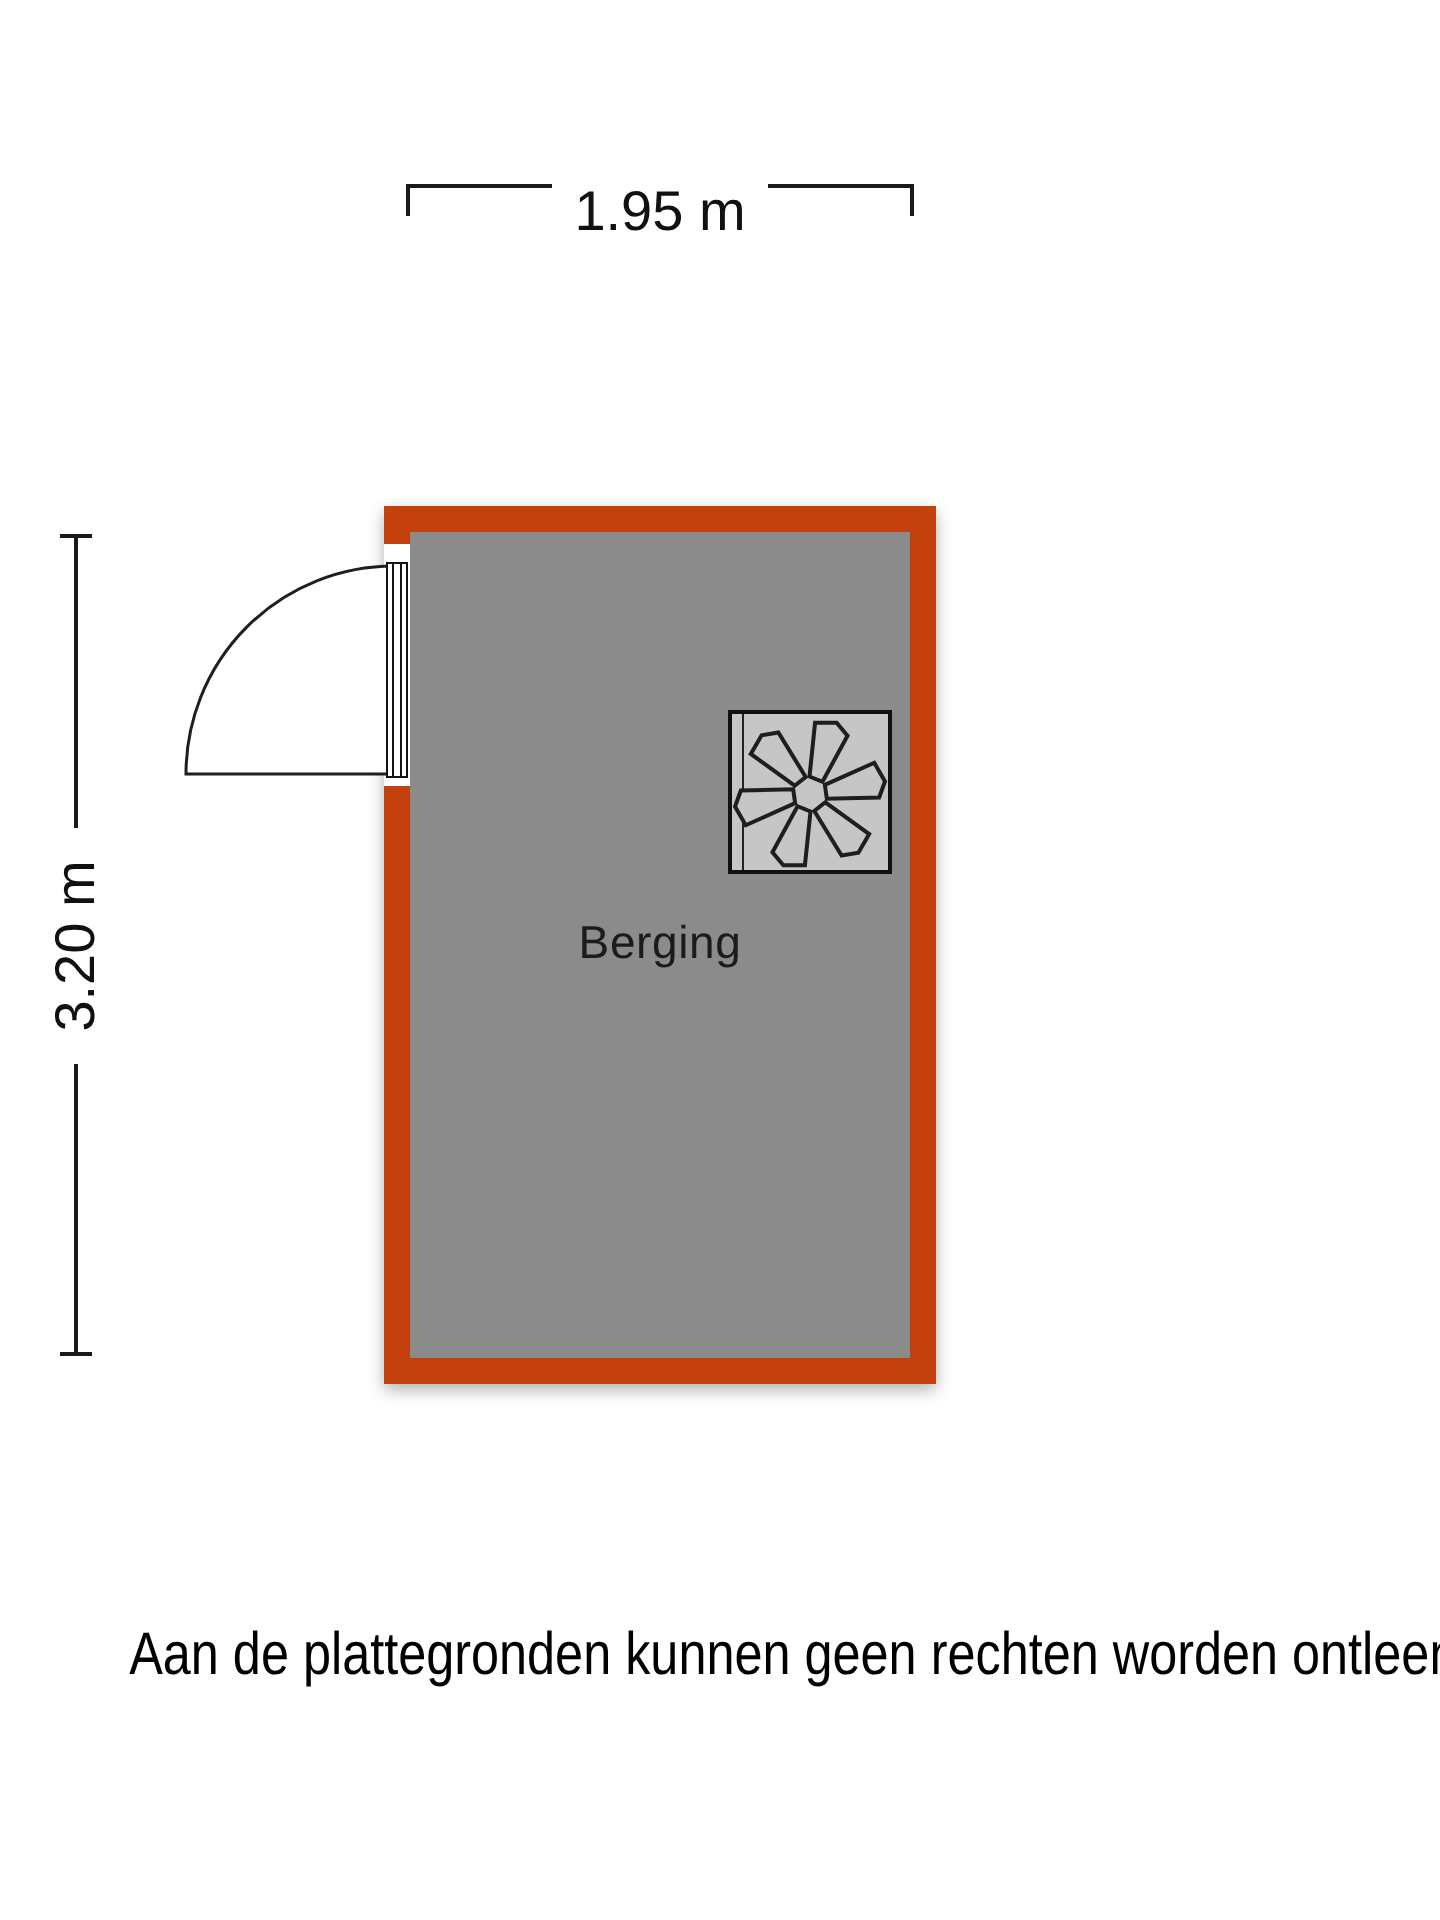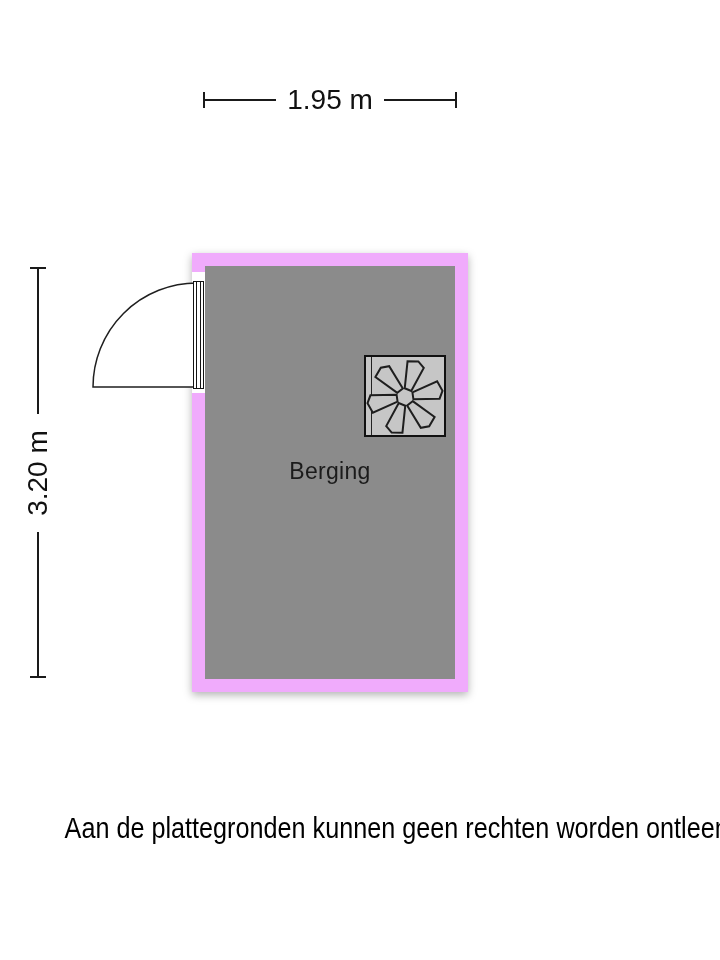--- a/index.html
+++ b/index.html
@@ -7,21 +7,21 @@
     width:720px;height:960px;position:relative;overflow:hidden;
     background:#ffffff;
     font-family:"Liberation Sans", sans-serif;
     color:#1a1a1a;
   }
   .abs{position:absolute;}
 
   
   .dim-top{
     left:203px;top:92px;width:254px;height:16px;
-    display:flex;align-items:center;
+    display:flex;align-items:flex-start;
   }
   .dim-left{
     left:30px;top:267px;width:16px;height:411px;
     display:flex;flex-direction:column;align-items:center;
   }
   .tick-v{width:2px;height:16px;background:#1a1a1a;flex:0 0 auto;}
   .tick-h{width:16px;height:2px;background:#1a1a1a;flex:0 0 auto;}
   .seg-h{flex:1 1 auto;height:2px;background:#1a1a1a;}
   .seg-v{flex:1 1 auto;width:2px;background:#1a1a1a;}
   .dim-label{
@@ -33,21 +33,21 @@
   }
   .dim-label-box span{
     position:absolute;left:50%;top:50%;
     transform:translate(-50%,-50%) rotate(-90deg);
     font-size:28px;white-space:nowrap;color:#111;
   }
 
   
   .plan{
     left:192px;top:253px;width:276px;height:439px;
-    background:#f0abfc;
+    background:#c2410c;
     filter:drop-shadow(0 3px 4px rgba(0,0,0,0.30));
   }
   .floor{
     position:absolute;left:13px;top:13px;right:13px;bottom:13px;
     background:#8b8b8b;
   }
   .door-opening{
     position:absolute;left:0;top:19px;width:13px;height:121px;
     background:#ffffff;
   }

